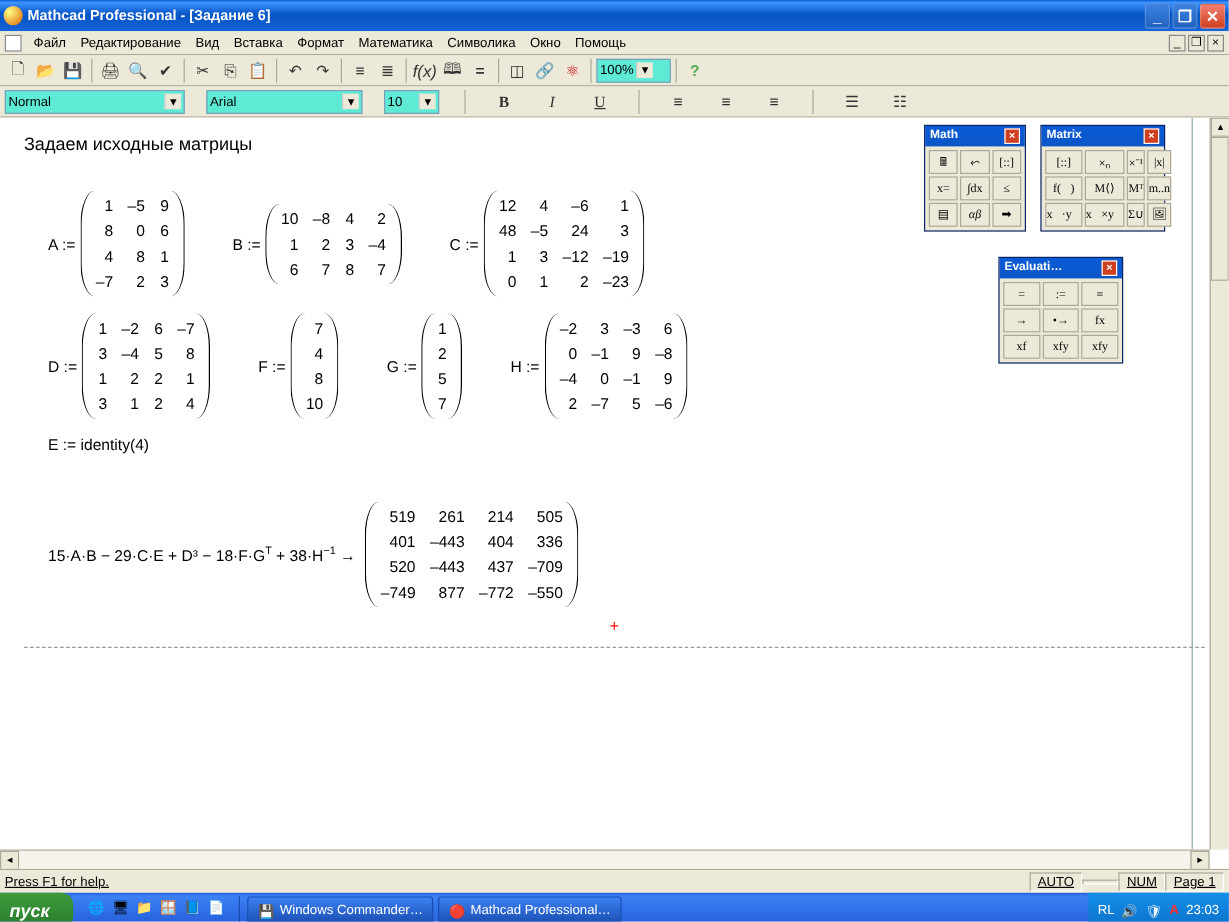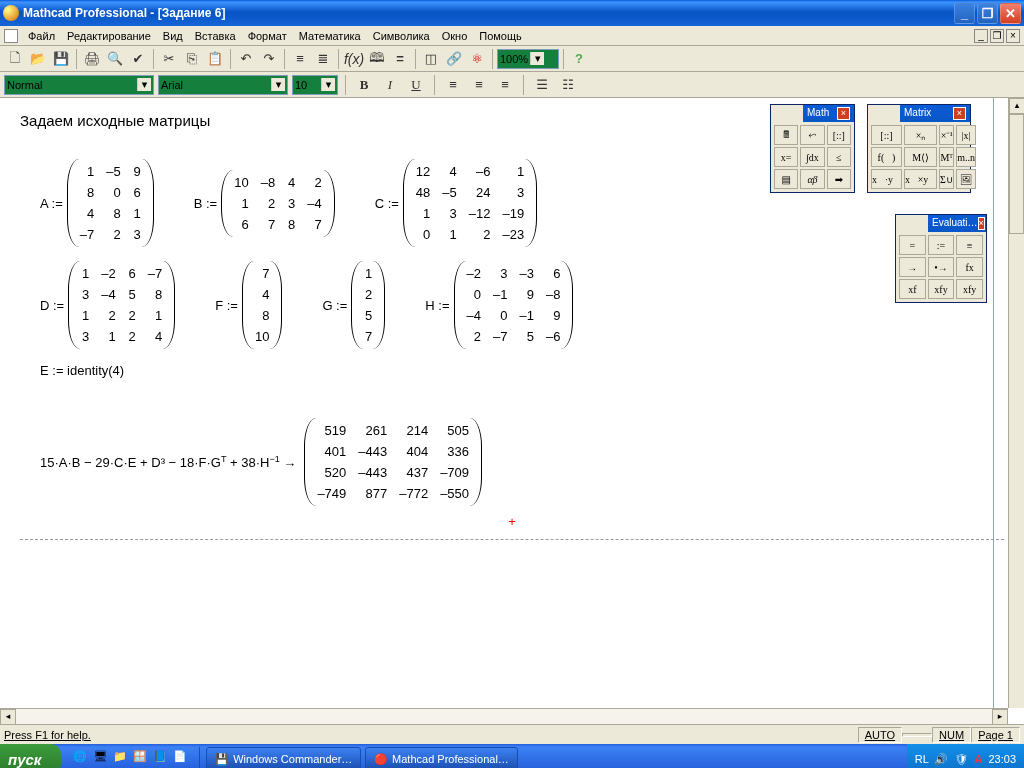--- a/index.html
+++ b/index.html
@@ -12,35 +12,35 @@
 .winbtn.min, .winbtn.max { background: linear-gradient(to bottom,#3a81e0,#2363c0); }
 .winbtn.close { background: linear-gradient(to bottom,#f08070,#d04020); }
 .menubar { height: 20px; background: #ece9d8; display: flex; align-items: center; padding: 0 4px; border-bottom: 1px solid #aca899; }
 .menubar .doc-icon { width: 14px; height: 14px; border: 1px solid #888; background: #fff; margin-right: 4px; }
 .menuitem { padding: 2px 6px; cursor: default; }
 .menubar .mdibtns { margin-left: auto; display: flex; gap: 2px; font-family: Arial; font-size: 10px; }
 .mdibtns span { width: 14px; height: 14px; border: 1px solid #888; background: #ece9d8; text-align: center; line-height: 12px; }
 .toolbar { height: 26px; background: #ece9d8; border-bottom: 1px solid #aca899; display: flex; align-items: center; padding: 2px 4px; gap: 1px; }
 .tbtn { width: 22px; height: 22px; border: 1px solid transparent; display: flex; align-items: center; justify-content: center; font-size: 13px; color: #333; }
 .tsep { width: 1px; height: 20px; background: #aca899; margin: 0 3px; }
-.tcombo { height: 20px; background: #15803d; border: 1px solid #7f9db9; font-size: 11px; padding: 1px 2px; display: flex; align-items: center; }
+.tcombo { height: 20px; background: #5eead4; border: 1px solid #7f9db9; font-size: 11px; padding: 1px 2px; display: flex; align-items: center; }
 .tcombo .arrow { width: 14px; text-align: center; color: #000; margin-left: 2px; background: #ece9d8; border-left: 1px solid #ccc; }
-.fmt-toolbar { height: 26px; background: #ece9d8; border-bottom: 1px solid #aca899; display: flex; align-items: center; padding: 2px 4px; gap: 4px; }
+.fmt-toolbar { height: 26px; background: #ece9d8; border-bottom: 1px solid #aca899; display: flex; align-items: center; padding: 2px 4px; gap: 18px; }
 .workspace { position: relative; height: 626px; background: #fff; overflow: hidden; }
 .statusbar { height: 20px; background: #ece9d8; border-top: 1px solid #aca899; display: flex; align-items: center; padding: 0 4px; font-size: 11px; text-decoration: underline; }
 .statusbar .cell { border: 1px solid #fff; border-top-color: #aca899; border-left-color: #aca899; padding: 1px 6px; }
 .taskbar { height: 30px; background: linear-gradient(to bottom,#245edb 0%,#3c81f3 10%,#245edb 90%,#1a4db0 100%); display: flex; align-items: center; }
 .startbtn { height: 30px; padding: 0 20px 0 8px; background: linear-gradient(to bottom,#3c9b3c,#2a7a2a); color: #fff; font-style: italic; font-weight: bold; font-size: 15px; display: flex; align-items: center; border-radius: 0 10px 10px 0; margin-right: 8px; }
 .ql { display: flex; gap: 2px; padding: 0 4px; }
 .ql span { width: 18px; height: 18px; display:inline-block; }
 .taskbtn { height: 24px; background: linear-gradient(to bottom,#3c81f3,#1a4db0); border: 1px solid #1a4db0; color: #fff; padding: 0 8px; margin: 0 2px; display: flex; align-items: center; border-radius: 3px; font-size: 11px; min-width: 150px; }
 .tray { margin-left: auto; height: 30px; background: linear-gradient(to bottom,#1290e9,#0d6fc9); display: flex; align-items: center; padding: 0 8px; color: #fff; font-size: 11px; gap: 6px; }
 
 .palette { position: absolute; background: #ece9d8; border: 1px solid #0a246a; font-size: 10px; }
-.palette .phead { background: linear-gradient(to bottom,#0a5bd6,#0956c7); color: #fff; font-weight: normal; padding: 2px 4px; display: flex; margin-left: 32px; }
+.palette .phead { background: linear-gradient(to bottom,#0a5bd6,#0956c7); color: #fff; font-weight: bold; padding: 2px 4px; display: flex; }
 .palette .phead .x { margin-left: auto; width: 13px; height: 13px; background: #d04020; border: 1px solid #fff; text-align: center; line-height: 10px; font-size: 9px; }
 .palette .pbody { padding: 3px; }
 .pgrid { display: grid; gap: 2px; }
 .pcell { border: 1px solid #aca899; background: #ece9d8; height: 20px; display: flex; align-items: center; justify-content: center; font-size: 10px; font-family: "Times New Roman", serif; }
 
 .doc { font-family: Arial; color: #000; padding: 14px 20px; position: relative; }
 .heading { font-size: 15px; margin-bottom: 30px; }
 .matrix-row { display: flex; align-items: center; gap: 40px; margin: 4px 0 14px 20px; font-size: 13px; }
 .assign { display: flex; align-items: center; gap: 4px; }
 .mat { display: inline-block; padding: 2px 6px; border-left: 1px solid #000; border-right: 1px solid #000; border-radius: 12px/28px; }
@@ -415,21 +415,21 @@
       <div class="pcell">Mᵀ</div>
       <div class="pcell">m..n</div>
       <div class="pcell">x⃗·y⃗</div>
       <div class="pcell">x⃗×y⃗</div>
       <div class="pcell">Σ∪</div>
       <div class="pcell">🖼</div>
     </div>
       </div>
   </div>
 
-  <div class="palette" style="top:116px; left:895px; width:92px">
+  <div class="palette" style="top:116px; left:832px; width:104px">
     <div class="phead">
         <span>Evaluati…</span>
         <span class="x">×</span>
       </div>
     <div class="pbody">
         <div class="pgrid" style="grid-template-columns:repeat(3,1fr)">
       <div class="pcell">=</div>
       <div class="pcell">:=</div>
       <div class="pcell">≡</div>
       <div class="pcell">→</div>

